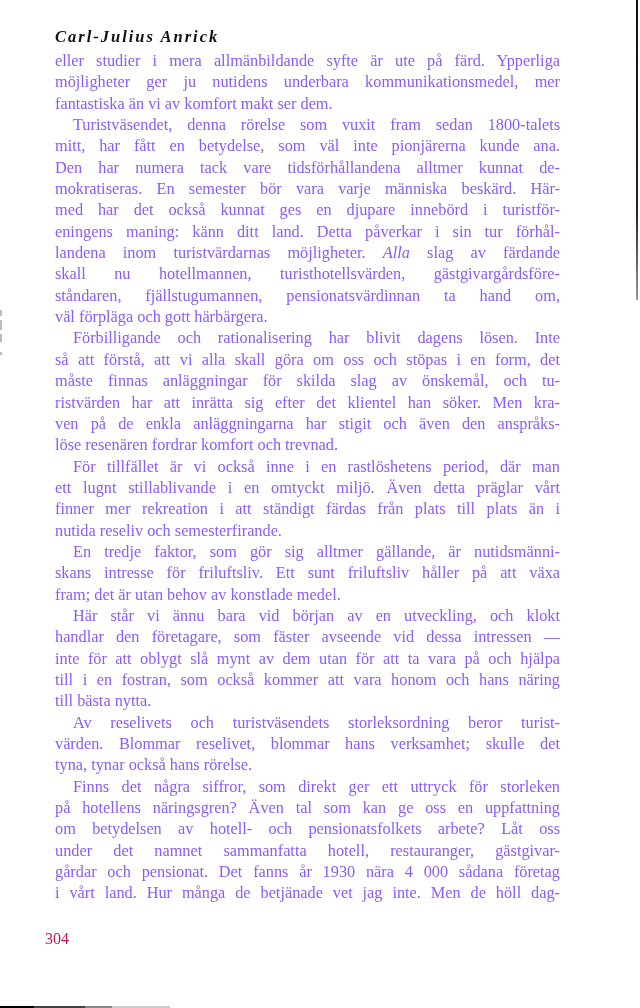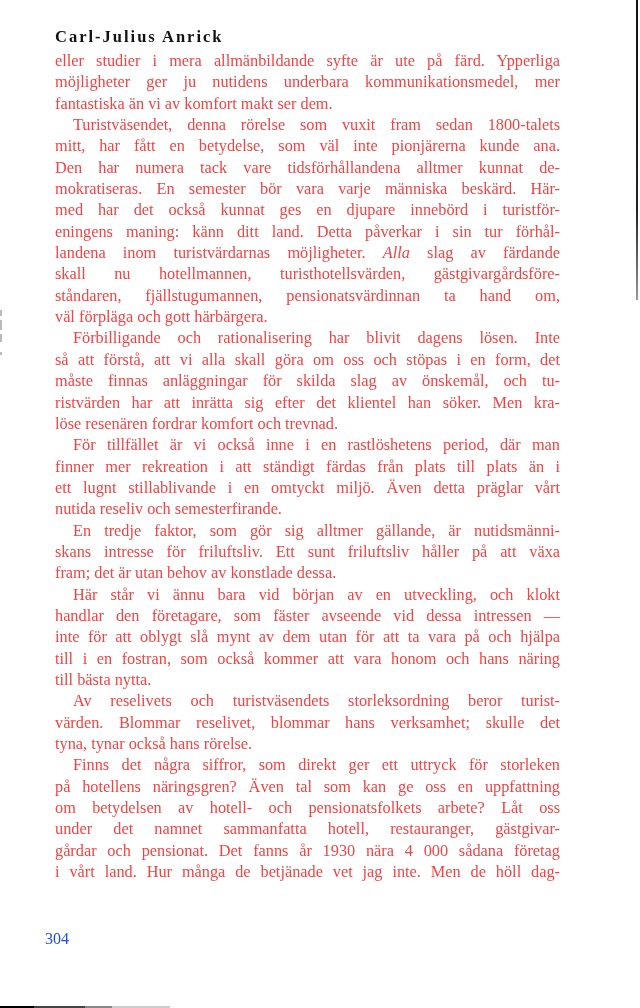--- a/index.html
+++ b/index.html
@@ -8,35 +8,35 @@
     font-family: "DejaVu Serif", "Liberation Serif", serif; color: #1a1a1a;
   }
   .page-edge {
     position: absolute; left: 636px; top: 0; width: 2px; height: 300px;
     background: linear-gradient(#111, #222 70%, #999);
   }
   .left-marks { position: absolute; left: 0; top: 310px; width: 2px; height: 70px; }
   .left-marks span { display: block; width: 2px; background: #bbb; margin-bottom: 4px; }
   .running-head {
     position: absolute; left: 55px; top: 27px;
-    font-family: "Liberation Serif", serif; font-weight: bold;
+    font-family: "Liberation Serif", serif; font-style: italic; font-weight: bold;
     font-size: 16.5px; letter-spacing: 2px; color: #111;
   }
   .body-text {
     position: absolute; left: 55px; top: 50px; width: 505px;
     font-family: "Liberation Serif", serif; font-size: 16.3px; line-height: 21.35px;
-    color: #ef4444;
+    color: #8b5cf6;
   }
   .line { display: block; white-space: nowrap; text-align: justify; text-align-last: justify; height: 21.35px; }
   .line.last { text-align-last: left; }
   .line.indent { padding-left: 18px; }
   .line em { font-style: italic; font-family: Liberation Serif, serif; }
   .page-number {
     position: absolute; left: 45px; top: 930px;
-    font-family: "Liberation Serif", serif; font-size: 16px; color: #1d4ed8;
+    font-family: "Liberation Serif", serif; font-size: 16px; color: #be185d;
   }
   .bottom-bar { position: absolute; left: 0; top: 1006px; height: 2px; width: 170px;
     background: linear-gradient(90deg, #000 0, #000 20%, #444 20%, #444 50%, #888 50%, #888 66%, #ccc 66%, #ccc 100%); }
 </style>
 </head>
 <body>
 
 <div class="page-edge"></div>
 <div class="left-marks">
   <span style="height:6px"></span>
@@ -58,28 +58,29 @@
     <span class="line">med har det också kunnat ges en djupare innebörd i turistför-</span>
     <span class="line">eningens maning: känn ditt land. Detta påverkar i sin tur förhål-</span>
     <span class="line"><span>landena inom turistvärdarnas möjligheter. </span><em>Alla</em><span> slag av färdande</span></span>
     <span class="line">skall nu hotellmannen, turisthotellsvärden, gästgivargårdsföre-</span>
     <span class="line">ståndaren, fjällstugumannen, pensionatsvärdinnan ta hand om,</span>
     <span class="line last">väl förpläga och gott härbärgera.</span>
     <span class="line indent">Förbilligande och rationalisering har blivit dagens lösen. Inte</span>
     <span class="line">så att förstå, att vi alla skall göra om oss och stöpas i en form, det</span>
     <span class="line">måste finnas anläggningar för skilda slag av önskemål, och tu-</span>
     <span class="line">ristvärden har att inrätta sig efter det klientel han söker. Men kra-</span>
+    <span class="line">ven på de enkla anläggningarna har stigit och även den anspråks-</span>
     <span class="line last">löse resenären fordrar komfort och trevnad.</span>
     <span class="line indent">För tillfället är vi också inne i en rastlöshetens period, där man</span>
+    <span class="line">ett lugnt stillablivande i en omtyckt miljö. Även detta präglar vårt</span>
     <span class="line">finner mer rekreation i att ständigt färdas från plats till plats än i</span>
-    <span class="line">ett lugnt stillablivande i en omtyckt miljö. Även detta präglar vårt</span>
     <span class="line last">nutida reseliv och semesterfirande.</span>
     <span class="line indent">En tredje faktor, som gör sig alltmer gällande, är nutidsmänni-</span>
     <span class="line">skans intresse för friluftsliv. Ett sunt friluftsliv håller på att växa</span>
-    <span class="line last">fram; det är utan behov av konstlade dessa.</span>
+    <span class="line last">fram; det är utan behov av konstlade medel.</span>
     <span class="line indent">Här står vi ännu bara vid början av en utveckling, och klokt</span>
     <span class="line">handlar den företagare, som fäster avseende vid dessa intressen —</span>
     <span class="line">inte för att oblygt slå mynt av dem utan för att ta vara på och hjälpa</span>
     <span class="line">till i en fostran, som också kommer att vara honom och hans näring</span>
     <span class="line last">till bästa nytta.</span>
     <span class="line indent">Av reselivets och turistväsendets storleksordning beror turist-</span>
     <span class="line">värden. Blommar reselivet, blommar hans verksamhet; skulle det</span>
     <span class="line last">tyna, tynar också hans rörelse.</span>
     <span class="line indent">Finns det några siffror, som direkt ger ett uttryck för storleken</span>
     <span class="line">på hotellens näringsgren? Även tal som kan ge oss en uppfattning</span>

